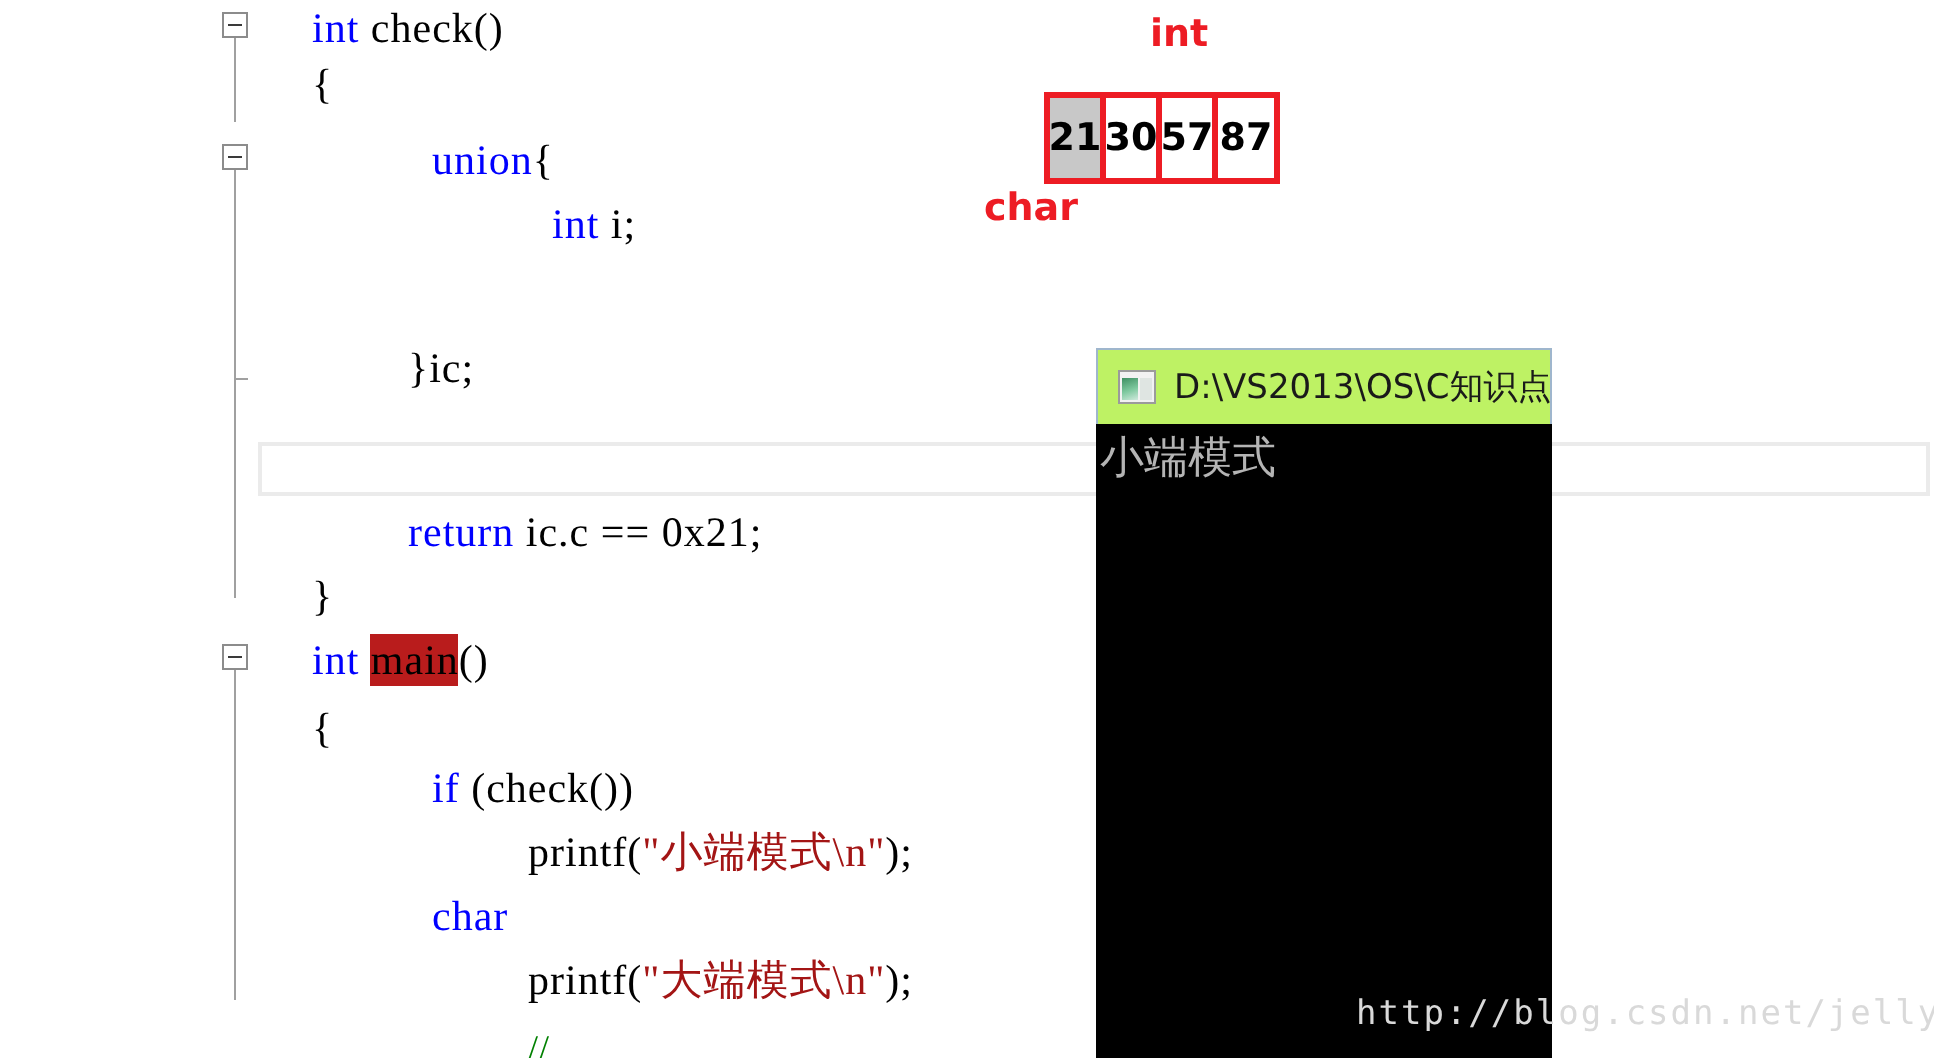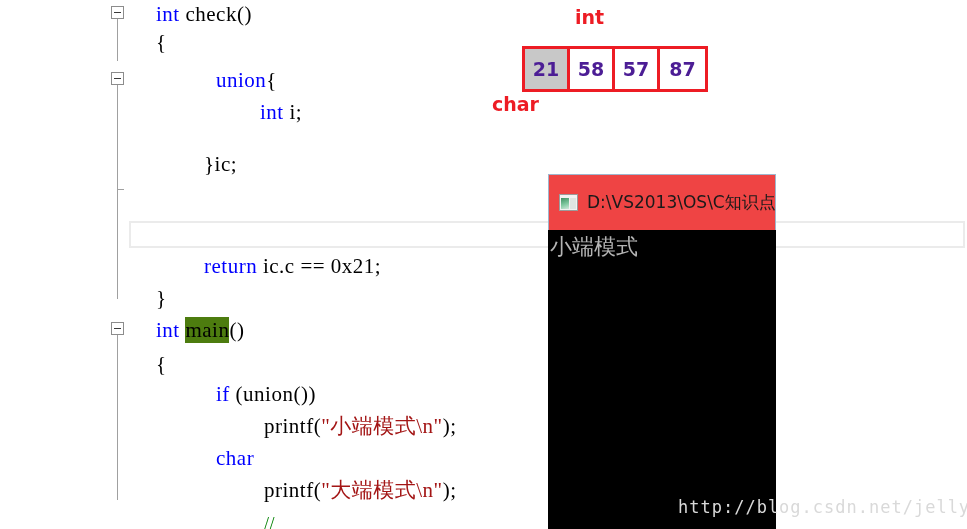--- a/index.html
+++ b/index.html
@@ -62,21 +62,21 @@
     color: #000000;
     font-family: Liberation Serif, serif;
     margin-left: 28px;
   }
   .kw   { color: #0000ff; }
   .str  { color: #a31515; }
   .cmt  { color: #008000; }
   .plain{ color: #000000; }
 
   .hl-ident {
-    background: #4d7c0f;
+    background: #b91c1c;
     padding: 1px 0;
   }
 
   
   #current-line {
     position: absolute;
     left: 129px;
     top: 221px;
     width: 836px;
     height: 27px;
@@ -107,50 +107,50 @@
   #mem-cells {
     position: absolute;
     left: 42px;
     top: 46px;
     display: flex;
     border: 3px solid #ed1c24;
     box-sizing: border-box;
     height: 46px;
   }
   .mem-cell {
-    width: 45px;
+    width: 28px;
     height: 100%;
     box-sizing: border-box;
     border-right: 3px solid #ed1c24;
     display: flex;
     align-items: center;
     justify-content: center;
     background: #ffffff;
-    color: #4c1d95;
+    color: #000000;
     font-family: "DejaVu Sans", "Liberation Sans", sans-serif;
     font-weight: bold;
     font-size: 19px;
   }
   .mem-cell:last-child { border-right: none; text-align: right; }
   .mem-cell.filled { background: #c8c8c8; }
 
   
   #console-window {
     position: absolute;
     left: 548px;
     top: 174px;
     width: 228px;
     height: 355px;
     box-sizing: border-box;
     background: #ffffff;
   }
   #console-titlebar {
     position: relative;
-    height: 56px;
-    background: #ef4444;
+    height: 38px;
+    background: #bef264;
     border: 1px solid #9fb6cd;
     border-bottom: none;
     box-sizing: border-box;
     display: flex;
     align-items: center;
     padding-left: 10px;
     overflow: hidden;
   }
   #console-icon {
     width: 19px; height: 17px;
@@ -220,43 +220,43 @@
   <div class="fold-rail" style="top:189px; height:110px;"></div>
   <div class="fold-rail" style="top:335px; height:165px;"></div>
 
   <div class="fold-box" style="left:111px; top:6px;"></div>
   <div class="fold-box" style="left:111px; top:72px;"></div>
   <div class="fold-box" style="left:111px; top:322px;"></div>
 
   <div class="line" style="top:0px;   left:128px;"><span class="kw">int</span><span class="plain"> check()</span></div>
   <div class="line" style="top:28px;  left:128px;"><span class="plain">{</span></div>
   <div class="line" style="top:66px;  left:188px;"><span class="kw">union</span><span class="plain">{</span></div>
-  <div class="line" style="top:98px;  left:232px;"><span class="kw">int</span><span class="plain"> i;</span></div>
-  <div class="line" style="top:150px; left:176px;"><span class="plain">}ic;</span></div>
+  <div class="line" style="top:98px;  left:248px;"><span class="kw">int</span><span class="plain"> i;</span></div>
+  <div class="line" style="top:170px; left:176px;"><span class="plain">}ic;</span></div>
 
   <div id="current-line"></div>
 
   <div class="line" style="top:252px; left:176px;"><span class="kw">return</span><span class="plain"> ic.c == 0x21;</span></div>
   <div class="line" style="top:284px; left:128px;"><span class="plain">}</span></div>
   <div class="line" style="top:316px; left:128px;"><span class="kw">int</span><span class="plain"> </span><span class="hl-ident">main</span><span class="plain">()</span></div>
   <div class="line" style="top:350px; left:128px;"><span class="plain">{</span></div>
-  <div class="line" style="top:380px; left:188px;"><span class="kw">if</span><span class="plain"> (union())</span></div>
+  <div class="line" style="top:380px; left:188px;"><span class="kw">if</span><span class="plain"> (check())</span></div>
   <div class="line" style="top:412px; left:236px;"><span class="plain">printf(</span><span class="str">"小端模式\n"</span><span class="plain">);</span></div>
   <div class="line" style="top:444px; left:188px;"><span class="kw">char</span></div>
   <div class="line" style="top:476px; left:236px;"><span class="plain">printf(</span><span class="str">"大端模式\n"</span><span class="plain">);</span></div>
   <div class="line" style="top:510px; left:236px; font-size:18px;"><span class="cmt">//</span></div>
 </div>
 
 <div id="mem-diagram">
   <div class="mem-label" id="mem-label-int">int</div>
   <div class="mem-label" id="mem-label-char">char</div>
 
   <div id="mem-cells">
     <div class="mem-cell filled">21</div>
-    <div class="mem-cell">58</div>
+    <div class="mem-cell">30</div>
     <div class="mem-cell">57</div>
     <div class="mem-cell">87</div>
   </div>
 </div>
 
 <div id="console-window">
   <div id="console-titlebar">
     <div id="console-icon"></div>
     <div id="console-title-text">D:\VS2013\OS\C知识点</div>
   </div>

